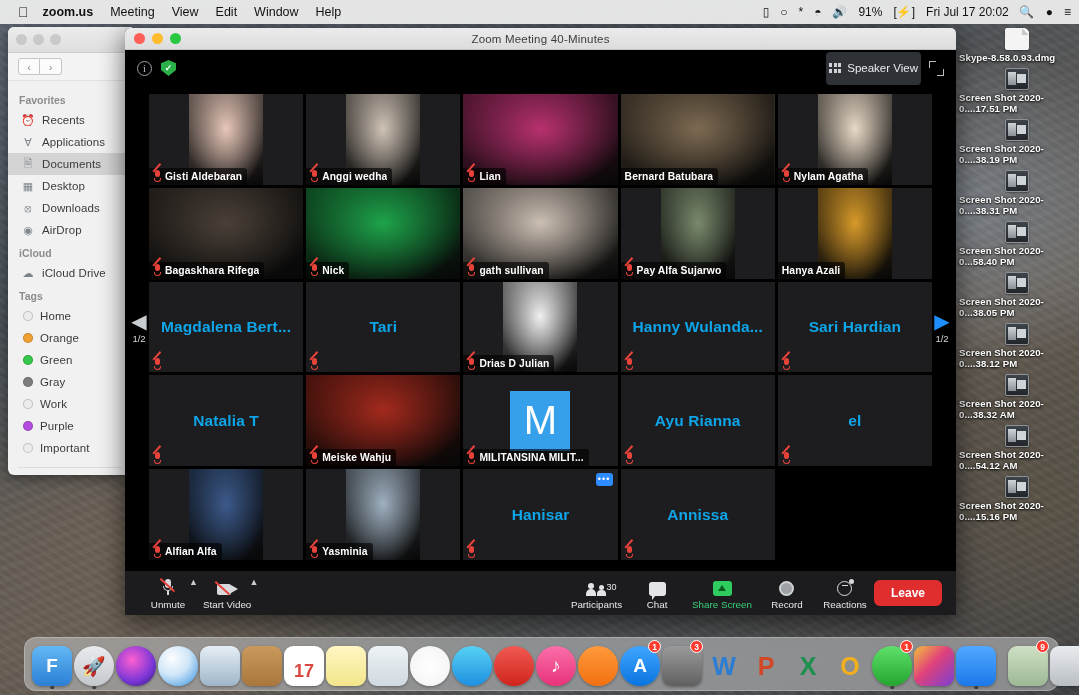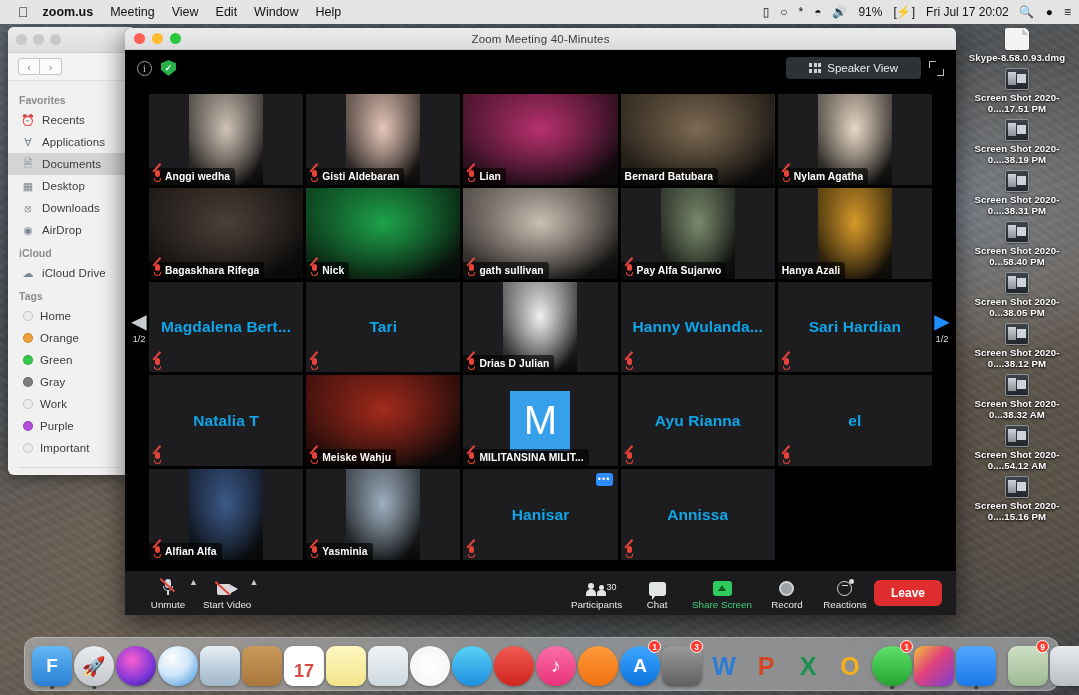--- a/index.html
+++ b/index.html
@@ -75,21 +75,21 @@
             font-size:11px; color:#7d858c; flex:none;}
   .sb-lbl { font-size:11.5px; letter-spacing:.1px; white-space:nowrap; }
   .tagdot { width:10px;height:10px;border-radius:50%; border:1px solid rgba(0,0,0,.18); flex:none; margin-left:2px;}
   #finder .f-sep { height:1px;background:#dcdcdc;margin:8px 10px 0 10px; }
 
   
   #desk-icons {
     position:absolute; right:0; top:28px; width:124px; z-index:15;
     display:flex; flex-direction:column; align-items:center;
   }
-  .d-file { width:116px; margin-bottom:4px; text-align:center; }
+  .d-file { width:116px; margin-bottom:4px; text-align:left; }
   .d-ico {
     width:24px; height:22px; margin:0 auto 2px auto; border-radius:2px;
     background:#d8d8d8; position:relative; overflow:hidden;
     box-shadow:0 1px 2px rgba(0,0,0,.4);
   }
   .d-ico.doc { background:#f4f4f4; border-radius:2px 6px 2px 2px; }
   .d-ico.doc::after{content:"";position:absolute;top:0;right:0;border-width:0 7px 7px 0;
     border-style:solid;border-color:#f4f4f4 #fff #c9c9c9 #c9c9c9;}
   .d-ico.shot { background:linear-gradient(#3d4349,#23272b); border:1px solid #8d9299; }
   .d-ico.shot::before{content:"";position:absolute;left:2px;top:3px;width:8px;height:13px;
@@ -132,22 +132,22 @@
   .shield {
     width:15px;height:16px;margin-left:9px;background:#2bb14a;
     clip-path:polygon(50% 0,100% 20%,100% 62%,50% 100%,0 62%,0 20%);
     display:flex;align-items:center;justify-content:center;
     color:#fff;font-size:9px;font-weight:bold;
   }
   #zoom-topbar .right {
     margin-left:auto; display:flex; align-items:center; gap:8px;
   }
   .spk-view {
-    background:#2e3236; border-radius:4px; height:22px; display:flex; align-items:center;
-    gap:6px; padding:0 23px; color:#e9eaec; font-size:11.5px;
+    background:#2e3236; border-radius:4px; height:33px; display:flex; align-items:center;
+    gap:6px; padding:0 3px; color:#e9eaec; font-size:11.5px;
   }
   .grid-ico {
     width:12px;height:10px;
     background:
       linear-gradient(#cfd3d7,#cfd3d7) 0 0/3px 4px no-repeat,
       linear-gradient(#cfd3d7,#cfd3d7) 4.5px 0/3px 4px no-repeat,
       linear-gradient(#cfd3d7,#cfd3d7) 9px 0/3px 4px no-repeat,
       linear-gradient(#cfd3d7,#cfd3d7) 0 5.5px/3px 4px no-repeat,
       linear-gradient(#cfd3d7,#cfd3d7) 4.5px 5.5px/3px 4px no-repeat,
       linear-gradient(#cfd3d7,#cfd3d7) 9px 5.5px/3px 4px no-repeat;
@@ -465,35 +465,35 @@
     <div class="pager left">
       <div class="pg-arrow l">◀</div>
       <div class="pg-num">1/2</div>
     </div>
     <div class="pager right">
       <div class="pg-arrow r">▶</div>
       <div class="pg-num">1/2</div>
     </div>
     <div id="grid">
         <div class="tile">
+          <div class="video" style="background: radial-gradient(at 50% 38%, rgb(231, 199, 185) 0%, rgba(0, 0, 0, 0.55) 78%), linear-gradient(160deg, rgb(231, 199, 185), rgb(17, 17, 17));"></div>
+          <div class="namebar">
+            <span class="mute-ico">
+              <span class="mute-stand"></span>
+            </span>
+            <span class="nm">Gisti Aldebaran</span>
+          </div>
+        </div>
+        <div class="tile">
           <div class="video" style="background: radial-gradient(at 50% 38%, rgb(207, 195, 182) 0%, rgba(0, 0, 0, 0.55) 78%), linear-gradient(160deg, rgb(207, 195, 182), rgb(17, 17, 17));"></div>
           <div class="namebar">
             <span class="mute-ico">
               <span class="mute-stand"></span>
             </span>
             <span class="nm">Anggi wedha</span>
-          </div>
-        </div>
-        <div class="tile">
-          <div class="video" style="background: radial-gradient(at 50% 38%, rgb(231, 199, 185) 0%, rgba(0, 0, 0, 0.55) 78%), linear-gradient(160deg, rgb(231, 199, 185), rgb(17, 17, 17));"></div>
-          <div class="namebar">
-            <span class="mute-ico">
-              <span class="mute-stand"></span>
-            </span>
-            <span class="nm">Gisti Aldebaran</span>
           </div>
         </div>
         <div class="tile">
           <div class="video wide" style="background: radial-gradient(at 50% 38%, rgb(184, 49, 111) 0%, rgba(0, 0, 0, 0.55) 78%), linear-gradient(160deg, rgb(184, 49, 111), rgb(17, 17, 17));"></div>
           <div class="namebar">
             <span class="mute-ico">
               <span class="mute-stand"></span>
             </span>
             <span class="nm">Lian</span>
           </div>

